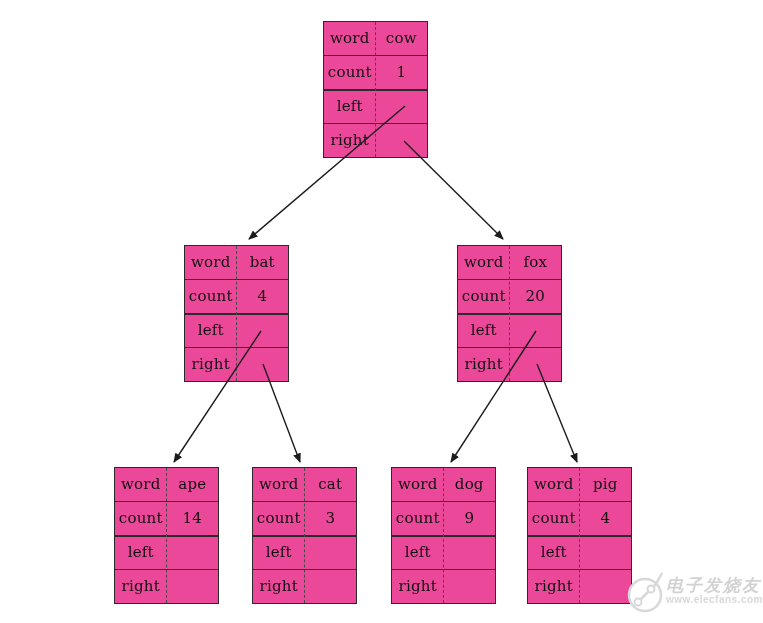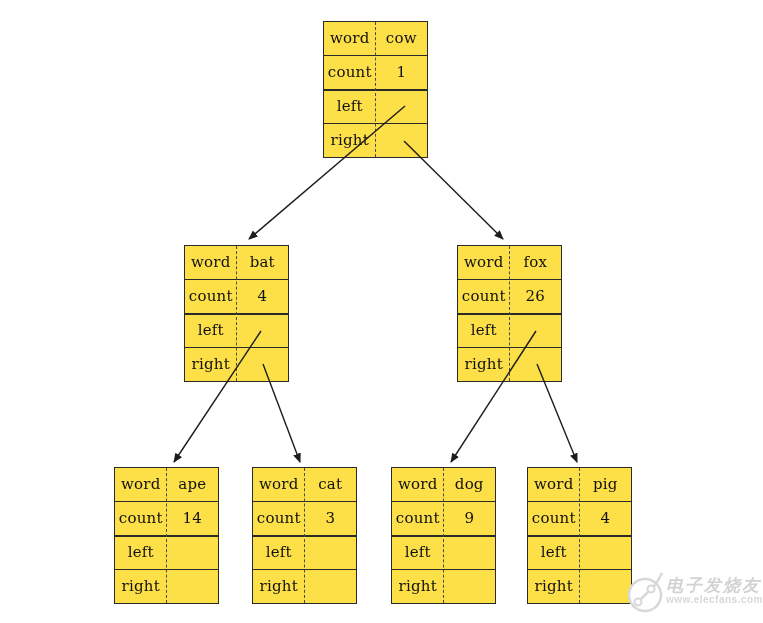--- a/index.html
+++ b/index.html
@@ -17,21 +17,21 @@
     left: 0; top: 0;
     width: 763px; height: 623px;
     z-index: 3;
     pointer-events: none;
   }
   .node {
     position: absolute;
     width: 105px;
     height: 137px;
     border: 1.5px solid #2a2a2a;
-    background: #fde047;
+    background: #ec4899;
     box-sizing: border-box;
     display: flex;
     flex-direction: column;
     z-index: 1;
   }
   .node::after {               
     content: "";
     position: absolute;
     top: 0; bottom: 0;
     left: calc(50% - 1px);
@@ -137,21 +137,21 @@
     </div>
   </div>
 
   <div class="node" style="left:457px; top:245px;">
     <div class="row">
       <span class="lbl">word</span>
       <span class="val">fox</span>
     </div>
     <div class="row thick">
       <span class="lbl">count</span>
-      <span class="val">26</span>
+      <span class="val">20</span>
     </div>
     <div class="row">
       <span class="lbl">left</span>
       <span class="val"></span>
     </div>
     <div class="row">
       <span class="lbl">right</span>
       <span class="val"></span>
     </div>
   </div>

